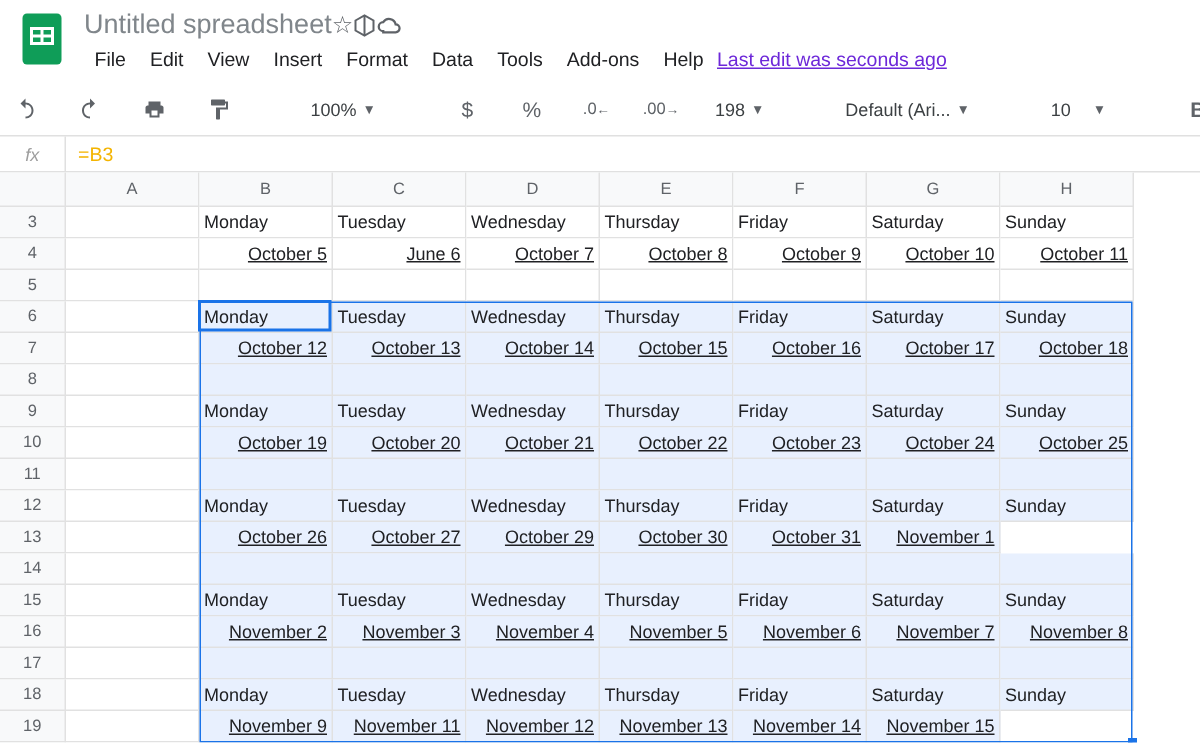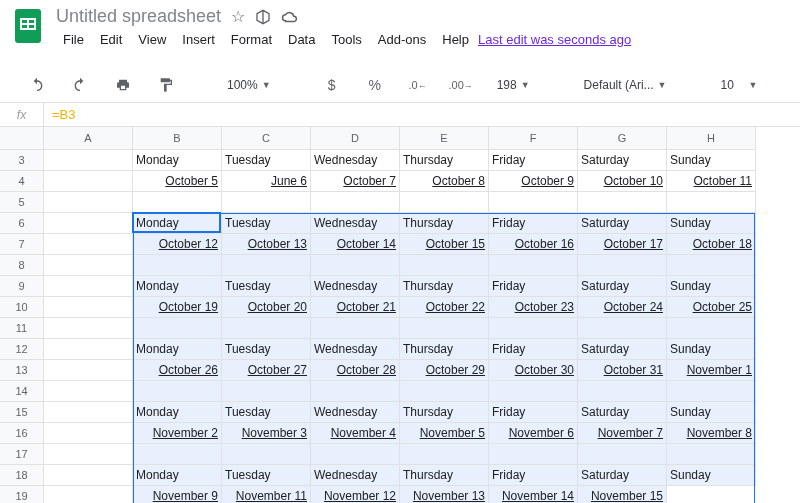--- a/index.html
+++ b/index.html
@@ -3,27 +3,27 @@
 <meta charset="utf-8">
 <style>
 * { box-sizing: border-box; margin: 0; padding: 0; }
 body { font-family: Arial, sans-serif; font-size: 13px; color: #3c4043; background: #fff; width: 800px; overflow: hidden; }
 .header { padding: 6px 8px 0 8px; display: flex; align-items: flex-start; gap: 8px; }
 .logo-wrap { width: 40px; height: 40px; display: flex; align-items: center; justify-content: center; }
 .logo { width: 26px; height: 34px; background: #0f9d58; border-radius: 3px; position: relative; }
 .logo::before { content: ""; position: absolute; left: 5px; right: 5px; top: 9px; height: 2px; background: #fff; box-shadow: 0 5px 0 #fff, 0 10px 0 #fff; }
 .logo::after { content: ""; position: absolute; left: 5px; top: 9px; width: 2px; height: 12px; background: #fff; box-shadow: 7px 0 0 #fff, 14px 0 0 #fff; }
 .title-area { flex: 1; }
-.title-row { display: flex; align-items: center; gap: 10px; margin-bottom: 2px; }
+.title-row { display: flex; align-items: center; margin-bottom: 2px; }
 .title { font-size: 18px; color: #80868b; font-weight: 400; }
 .title-icon { color: #5f6368; font-size: 16px; cursor: pointer; }
 .menu-row { display: flex; align-items: center; gap: 2px; font-size: 13px; color: #202124; }
 .menu-item { padding: 3px 7px; cursor: pointer; border-radius: 3px; }
 .last-edit { color: #6d28d9; text-decoration: underline; margin-left: 0; cursor: pointer; }
-.toolbar { display: flex; align-items: center; gap: 17px; padding: 4px 24px; border-bottom: 1px solid #e0e0e0; margin-top: 18px; }
+.toolbar { display: flex; align-items: center; gap: 17px; padding: 4px 4px; border-bottom: 1px solid #e0e0e0; margin-top: 6px; }
 .tbtn { min-width: 26px; height: 26px; display: flex; align-items: center; justify-content: center; cursor: pointer; color: #5f6368; border-radius: 3px; font-size: 14px; }
 .tsep { width: 1px; height: 20px; background: #e0e0e0; margin: 0 4px; }
 .tdrop { display: flex; align-items: center; gap: 4px; padding: 0 6px; height: 26px; cursor: pointer; font-size: 12px; color: #3c4043; }
 .caret { font-size: 9px; color: #5f6368; }
 .underline-A { border-bottom: 3px solid #000; padding-bottom: 1px; line-height: 1; }
 .fx-row { display: flex; align-items: center; border-bottom: 1px solid #e0e0e0; height: 24px; }
 .fx-label { width: 44px; text-align: left; color: #9e9e9e; font-style: italic; font-size: 12px; border-right: 1px solid #e0e0e0; height: 100%; display: flex; align-items: center; justify-content: center; }
 .fx-input { flex: 1; padding: 0 8px; font-size: 13px; color: #f4b400; }
 .grid { display: flex; font-size: 12px; }
 .row-headers { display: flex; flex-direction: column; }
@@ -306,21 +306,20 @@
           <div class="cell col-D sel">Wednesday</div>
           <div class="cell col-E sel">Thursday</div>
           <div class="cell col-F sel">Friday</div>
           <div class="cell col-G sel">Saturday</div>
           <div class="cell col-H sel">Sunday</div>
         </div>
         <div class="cell-row">
           <div class="cell col-A"></div>
           <div class="cell col-B sel r">October 26</div>
           <div class="cell col-C sel r">October 27</div>
-          <div class="cell col-D sel r">October 28</div>
           <div class="cell col-E sel r">October 29</div>
           <div class="cell col-F sel r">October 30</div>
           <div class="cell col-G sel r">October 31</div>
           <div class="cell col-H sel r">November 1</div>
         </div>
         <div class="cell-row">
           <div class="cell col-A"></div>
           <div class="cell col-B sel"></div>
           <div class="cell col-C sel"></div>
           <div class="cell col-D sel"></div>

